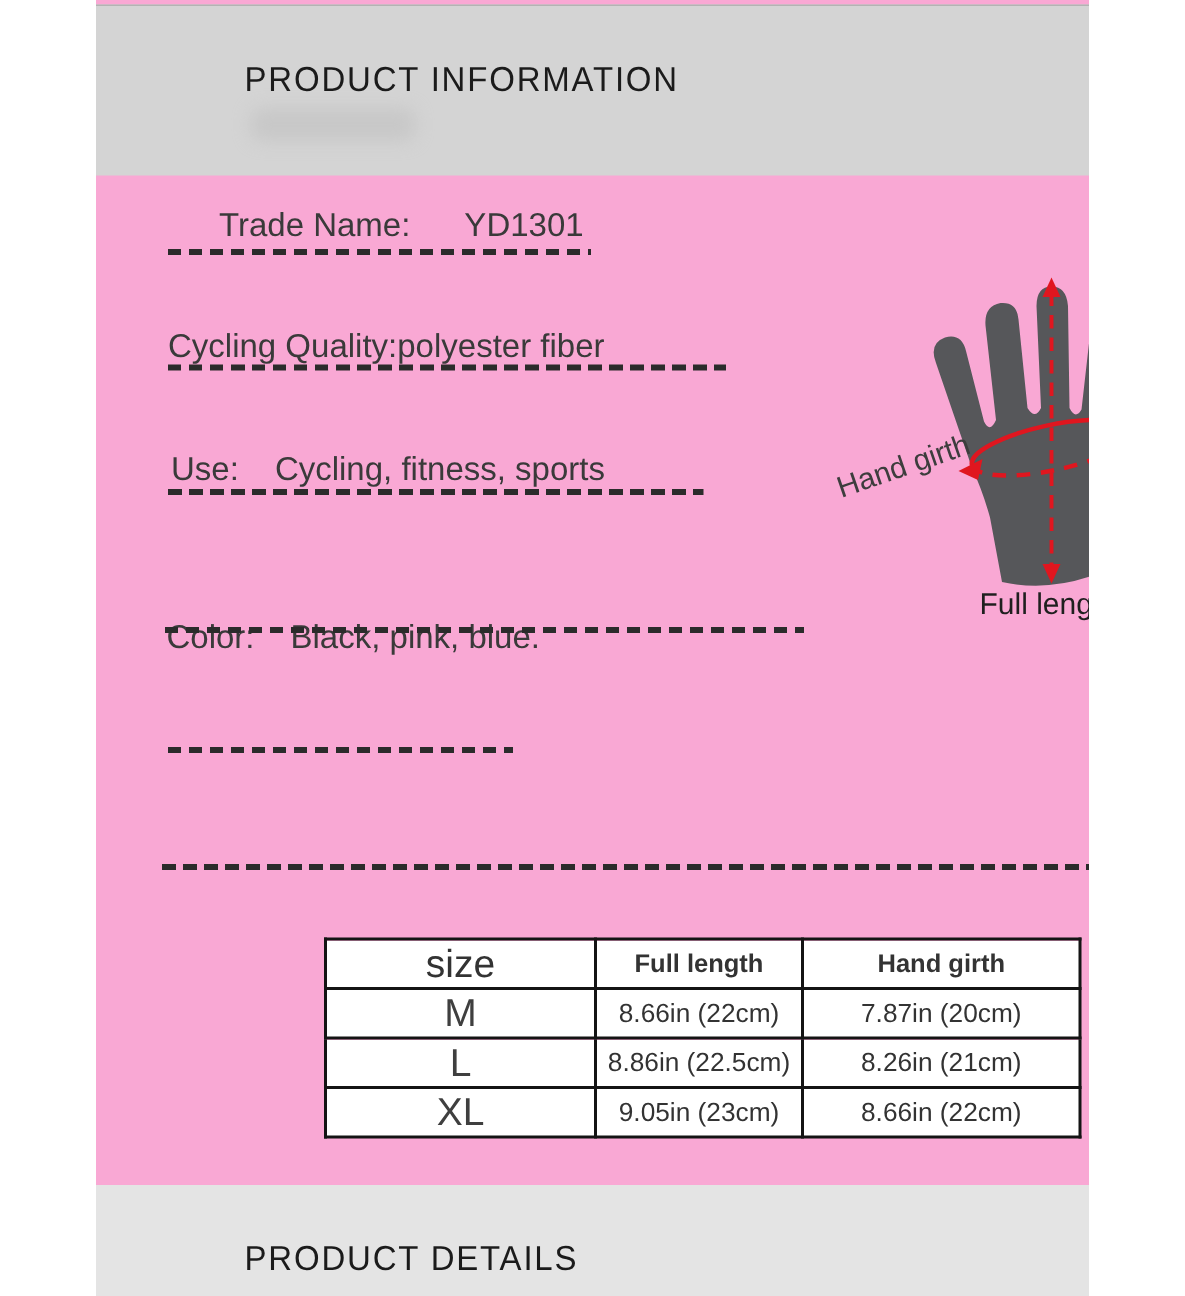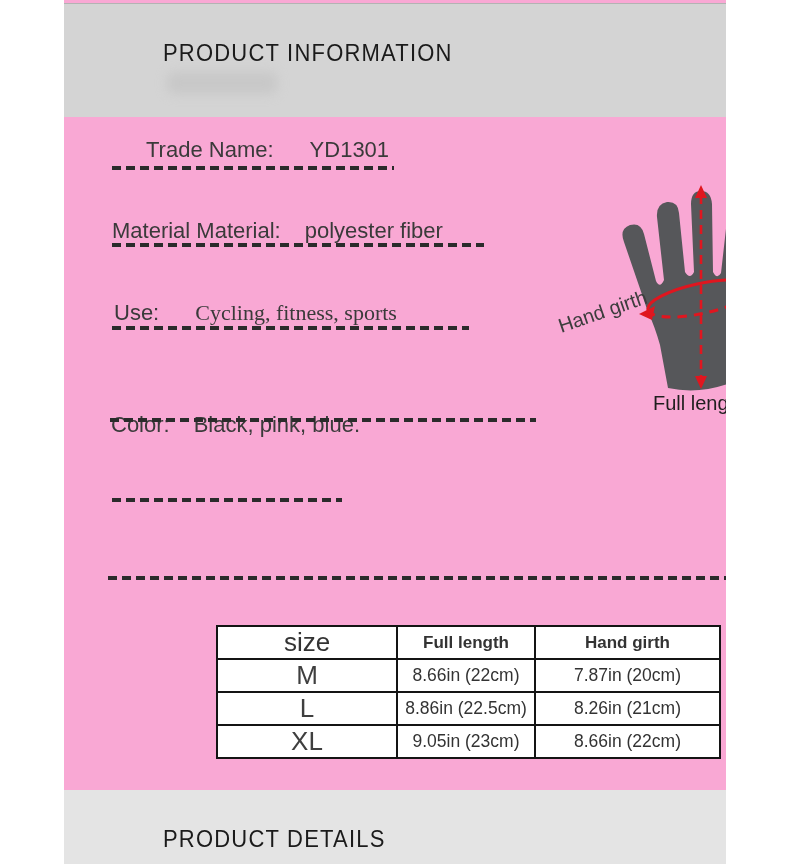--- a/index.html
+++ b/index.html
@@ -34,23 +34,23 @@
     position:absolute; white-space:nowrap; font-size:22px; line-height:26px;
     color:#3a3a3a;
   }
   .spec .val { display:inline-block; }
   .dash {
     position:absolute; height:4px;
     background:repeating-linear-gradient(to right, #2b2b2b 0 9px, transparent 9px 14px);
   }
   .spec-trade { left:50px; top:137px;margin-left:32px; } .spec-trade .val { margin-left:36px; }
   .dash-trade { left:48px; top:166px; width:282px; }
-  .spec-material { left:48px; top:218px; } .spec-material .val { margin-left:24px; }
+  .spec-material { left:48px; top:218px; } .spec-material .val { }
   .dash-material { left:48px; top:243px; width:372px; }
-  .spec-use { left:50px; top:300px; } .spec-use .val { margin-left:36px;font-family:Liberation Serif, serif; }
+  .spec-use { left:50px; top:300px; } .spec-use .val { margin-left:24px; }
   .dash-use { left:48px; top:326px; width:357px; }
   .spec-color { left:47px; top:388px;margin-top:24px; } .spec-color .val { margin-left:24px; }
   .dash-color { left:46px; top:418px; width:426px; }
   .spec-size { left:49px; top:472px; }
   .spec-size .s0 { margin-left:26px; } .spec-size .s1 { margin-left:25px; } .spec-size .s2 { margin-left:18px; }
   .dash-size { left:48px; top:498px; width:230px; }
   .spec-char { left:44px; top:547px; } .spec-char .val { margin-left:27px; }
   .dash-char { left:44px; top:576px; width:714px; }
   
   .glove-svg { position:absolute; left:480px; top:175px; width:310px; height:250px; }
@@ -88,21 +88,21 @@
     <div class="smudge"></div>
   </div>
   <div class="band-title info">PRODUCT INFORMATION</div>
 
   <div class="spec spec-trade">
     <span>Trade Name:</span><span class="val">YD1301</span>
   </div>
   <div class="dash dash-trade"></div>
 
   <div class="spec spec-material">
-    <span>Material Material:</span><span class="val">polyester fiber</span>
+    <span>Cycling Quality:</span><span class="val">polyester fiber</span>
   </div>
   <div class="dash dash-material"></div>
 
   <div class="spec spec-use">
     <span>Use:</span><span class="val">Cycling, fitness, sports</span>
   </div>
   <div class="dash dash-use"></div>
 
   <div class="spec spec-color">
     <span>Color:</span><span class="val">Black, pink, blue.</span>

